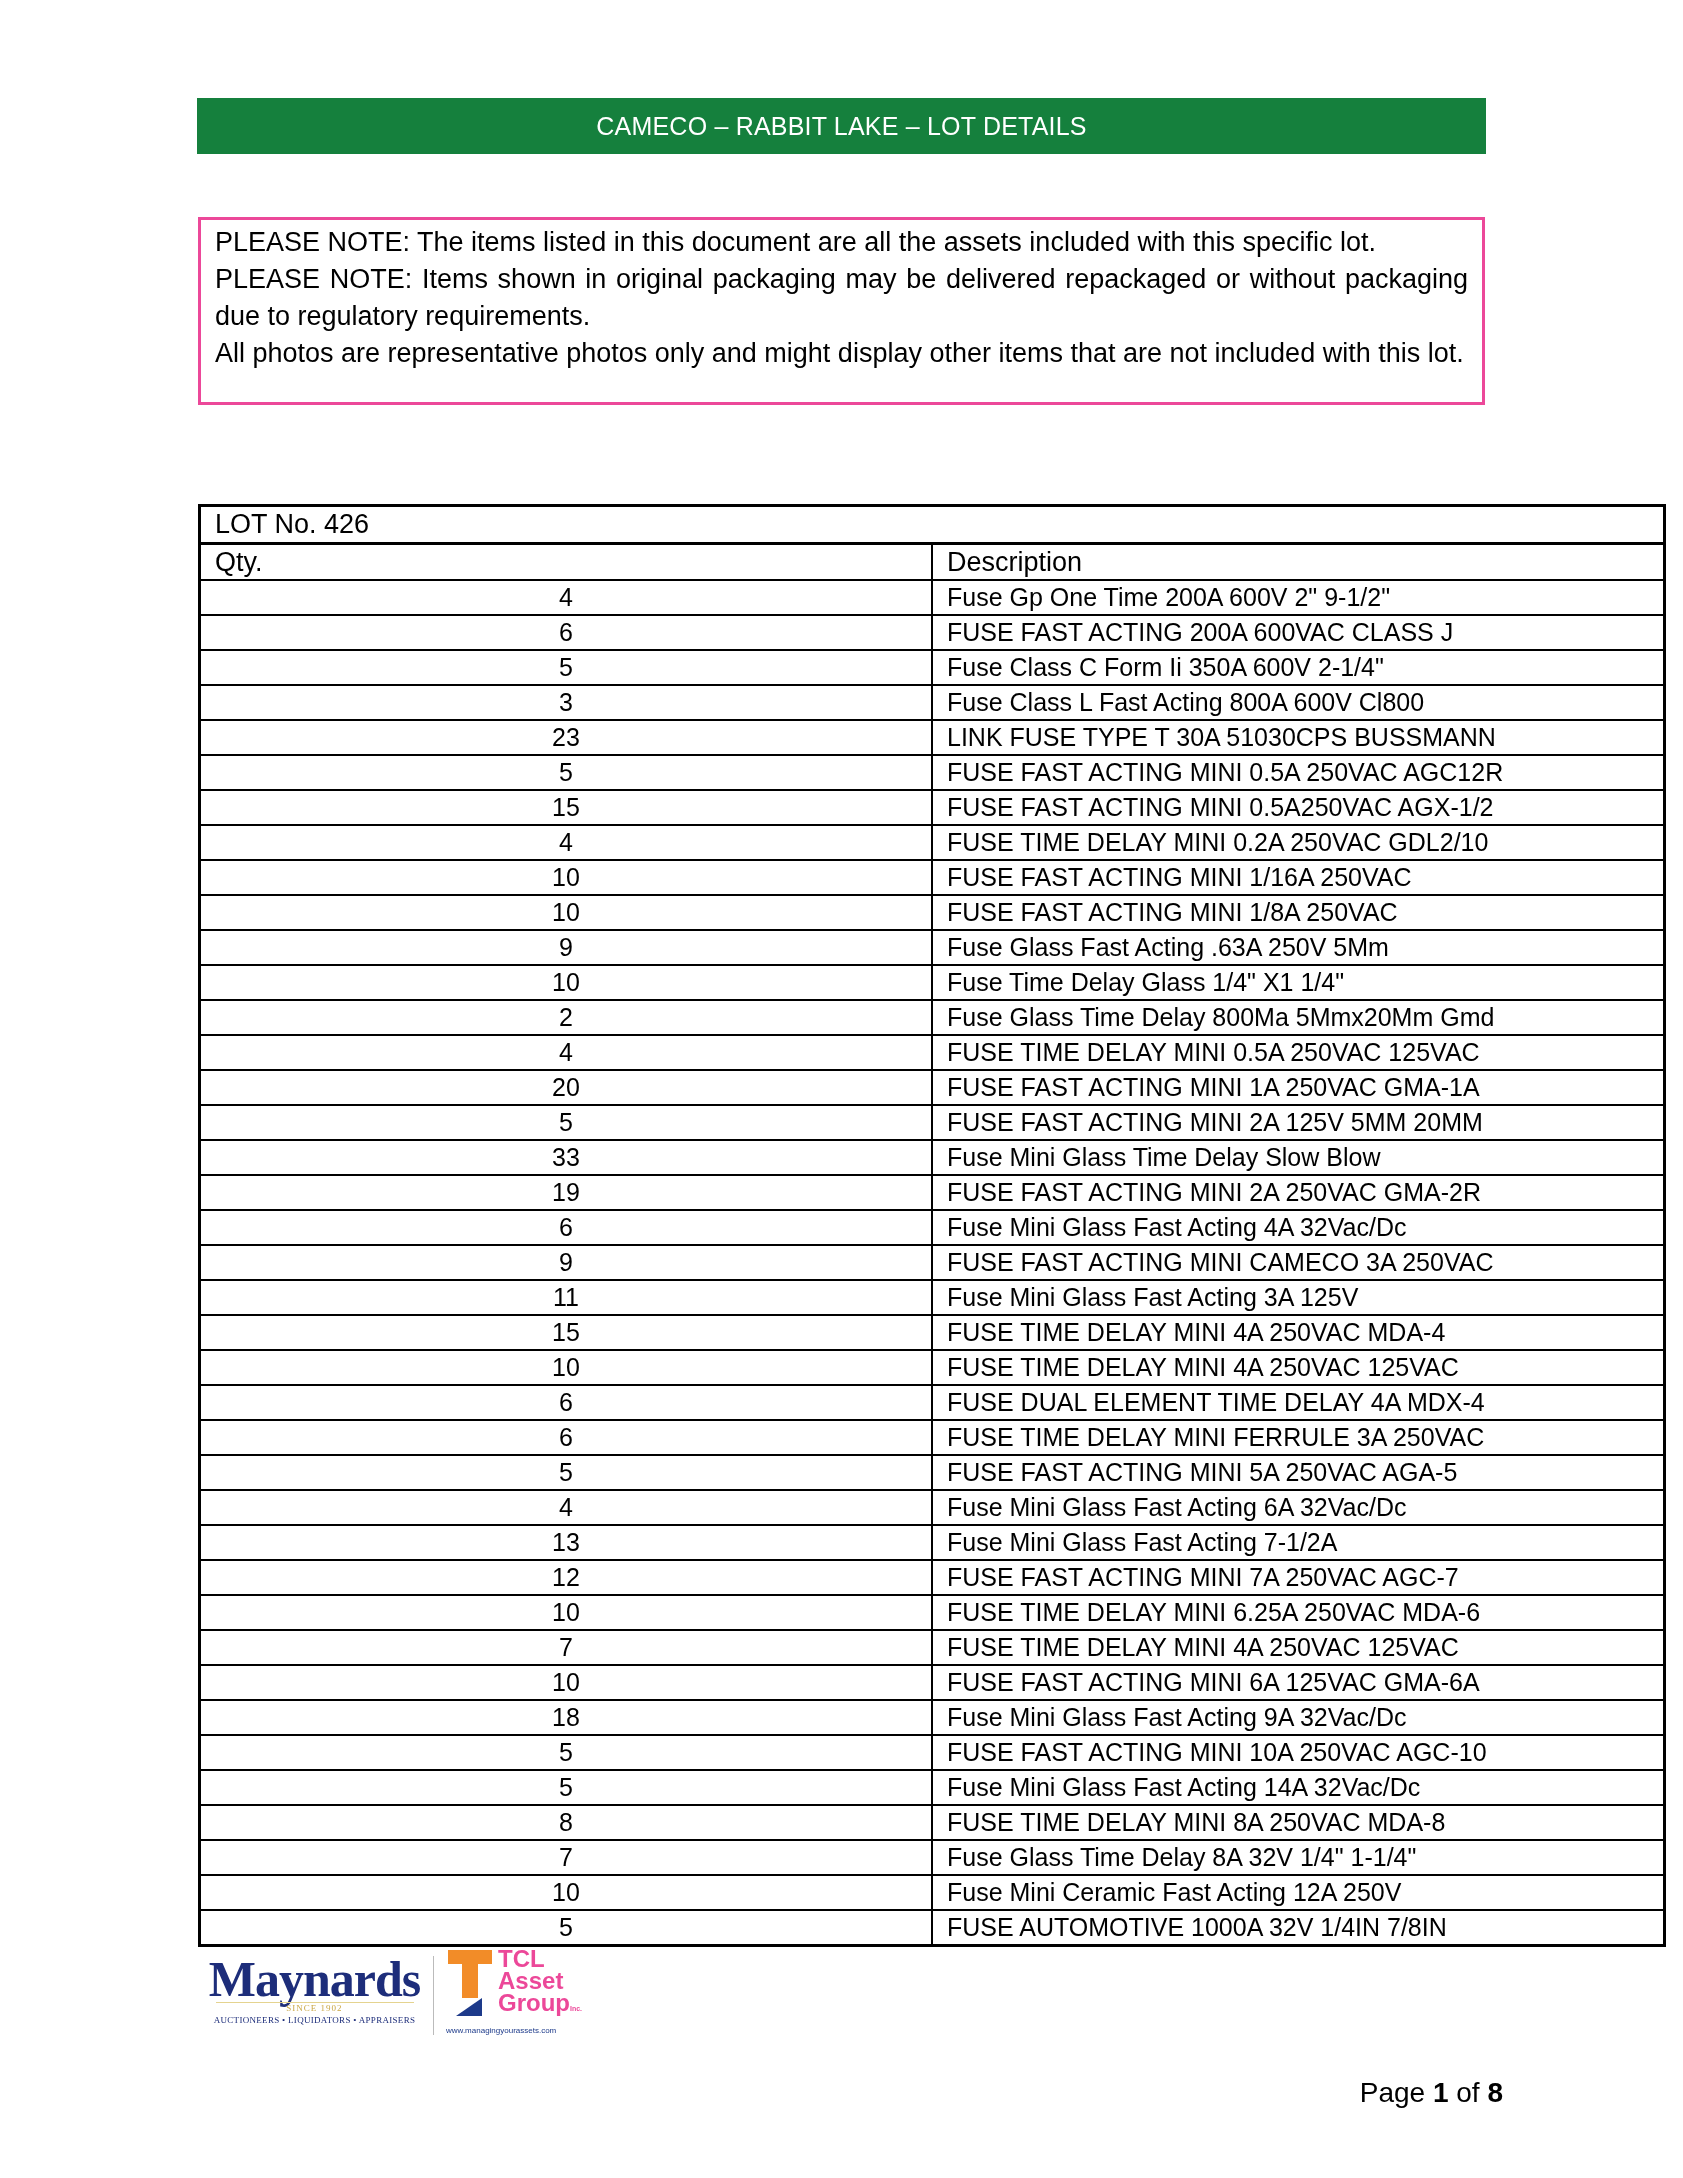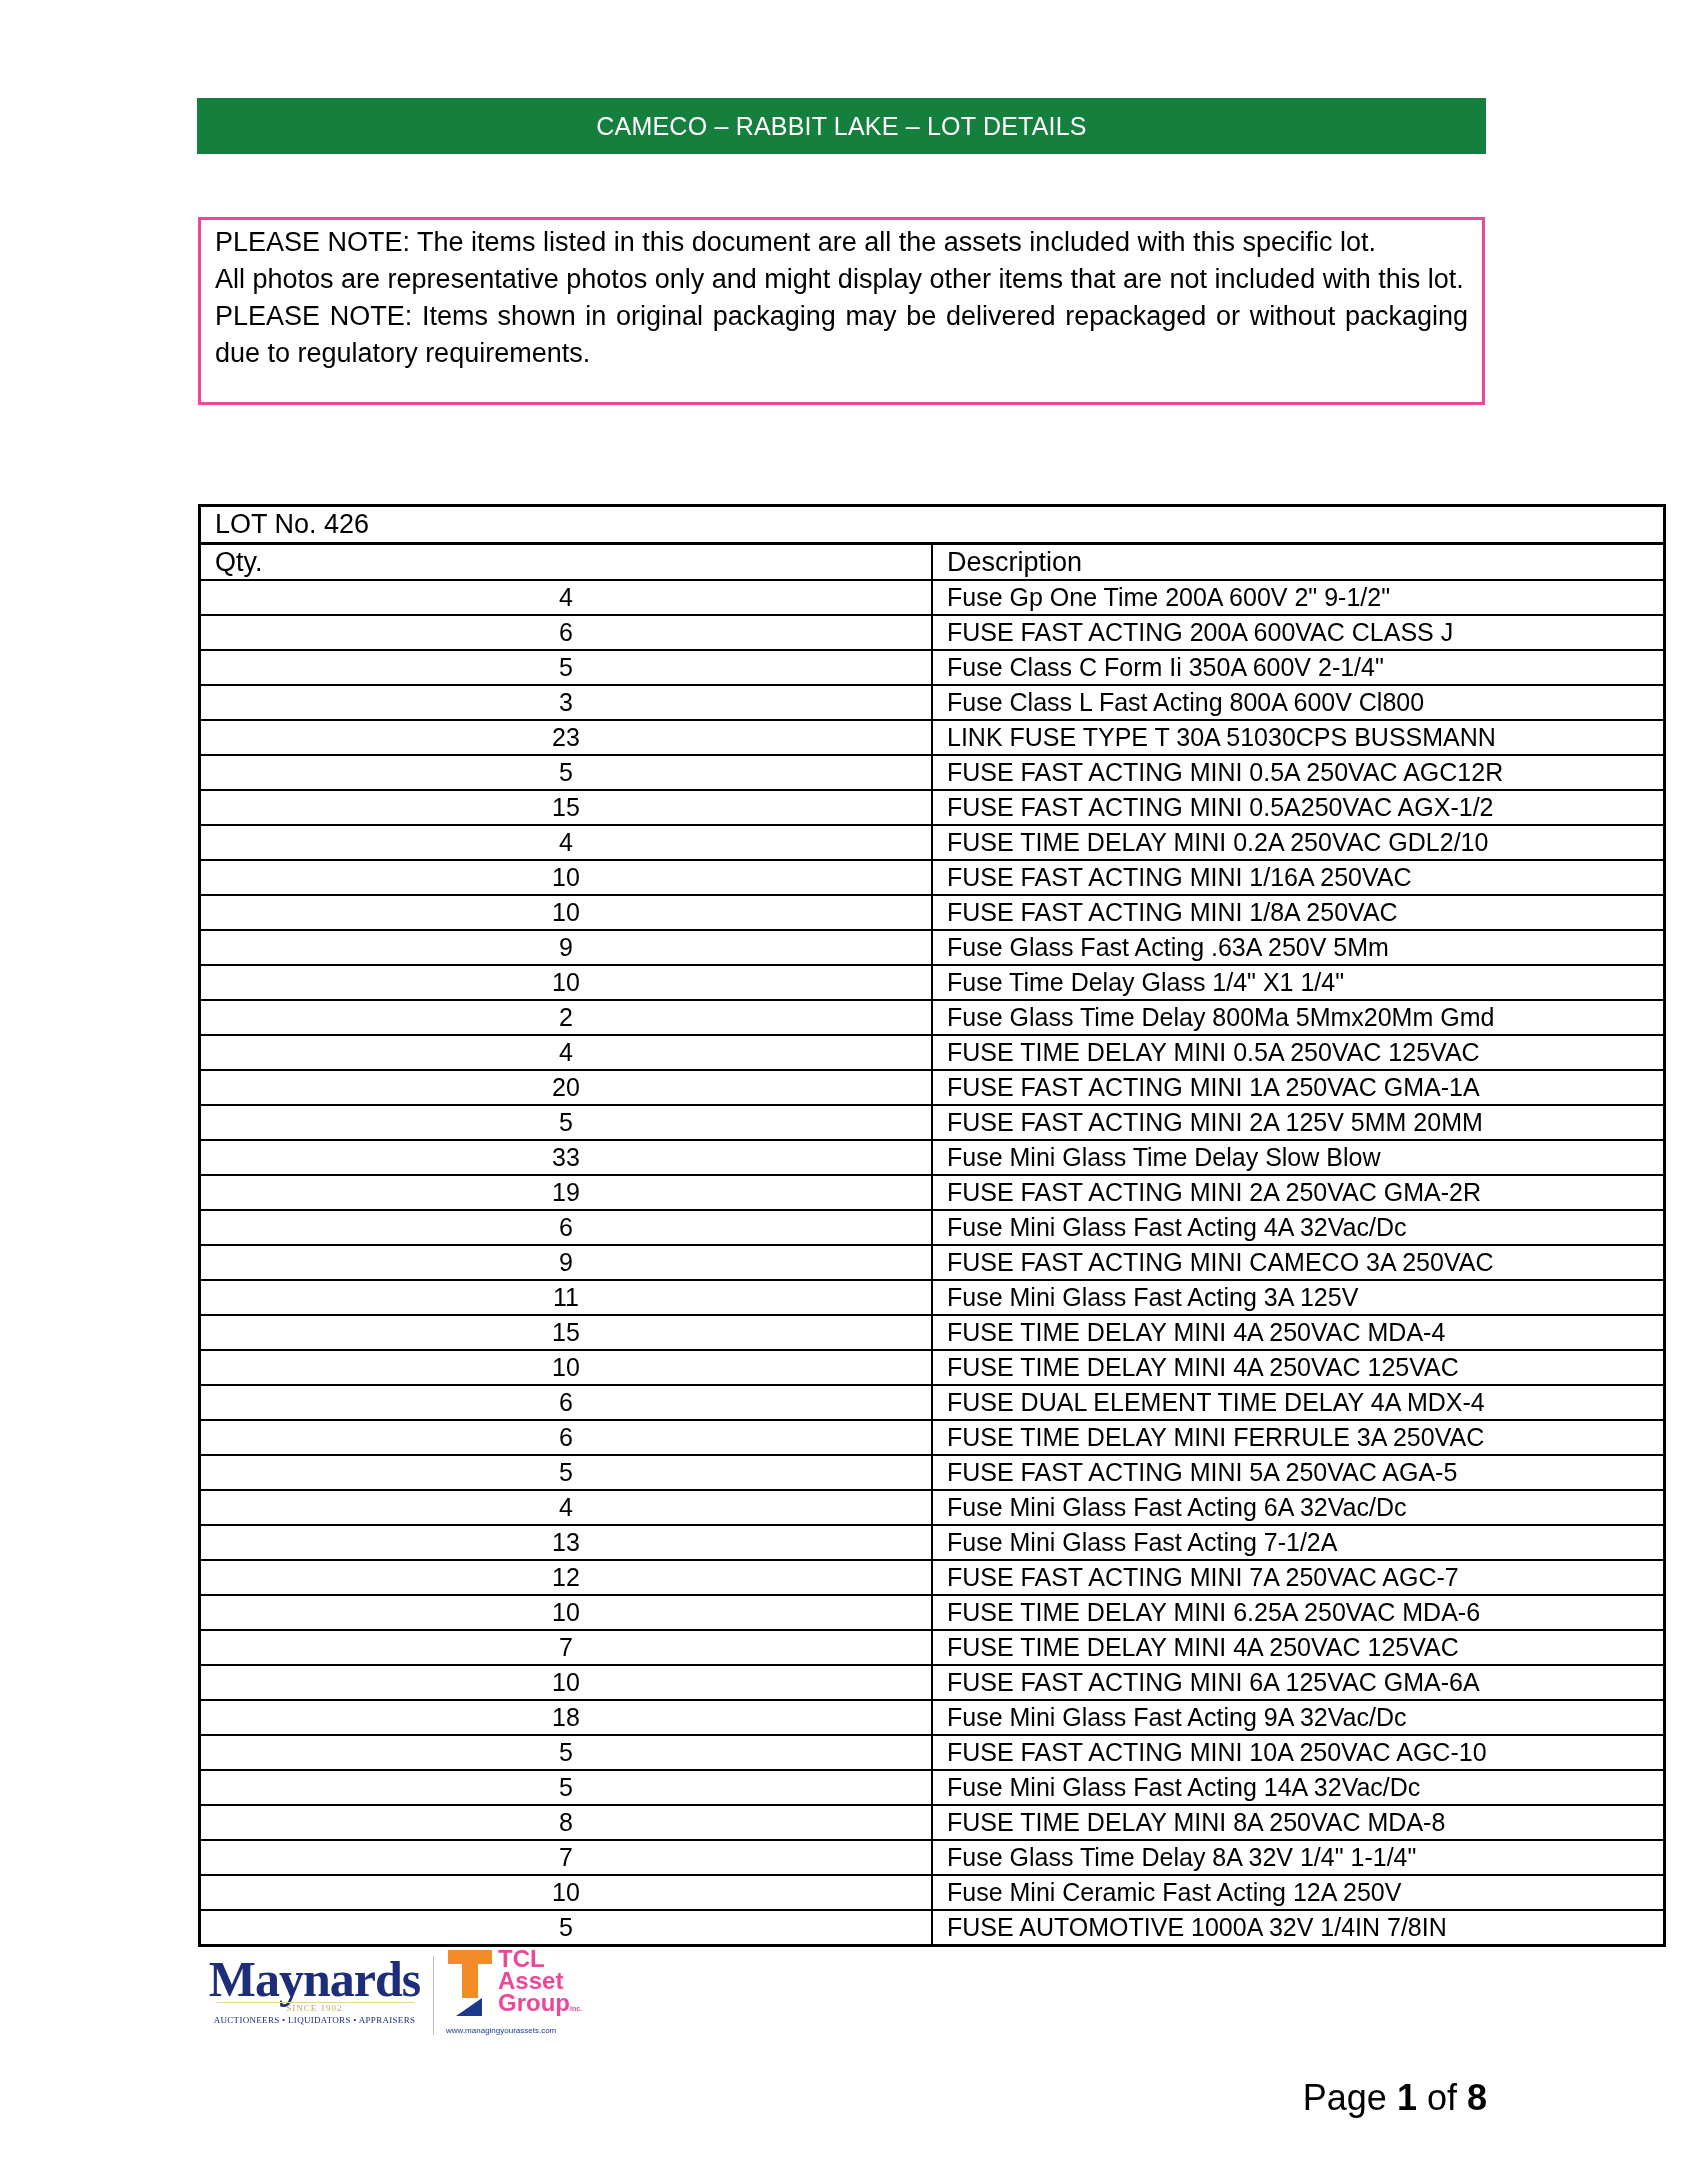--- a/index.html
+++ b/index.html
@@ -37,35 +37,35 @@
   .tcl-mark { width: 48px; height: 71px; position: relative; margin-right: 4px; }
   .tcl-mark .o1 { position: absolute; left: 2px; top: 2px; width: 44px; height: 14px; background: #f28c28; }
   .tcl-mark .o2 { position: absolute; left: 16px; top: 14px; width: 16px; height: 36px; background: #f28c28; }
   .tcl-mark .b1 { position: absolute; left: 10px; top: 50px; width: 26px; height: 18px; background: #1d3a8a;
                   clip-path: polygon(100% 0, 100% 100%, 0 100%); }
   .tcl-text { font-family: "Liberation Sans", sans-serif; font-weight: bold; color: #ec4899;
               font-size: 24px; line-height: 22px; }
   .tcl-inc { font-size: 7px; }
   .tcl-url { font-family: "Liberation Sans", sans-serif; font-size: 8px; color: #1d3a8a; margin-top: 6px; }
 
-  .page-num { position: absolute; right: 196px; top: 2077px; font-size: 36px;
+  .page-num { position: absolute; right: 180px; top: 2077px; font-size: 28px;
               font-family: "Liberation Sans", sans-serif; }
   .page-num b { font-weight: bold; }
 </style>
 </head>
 <body>
 
 <div class="header-bar">
   <span>CAMECO – RABBIT LAKE – LOT DETAILS</span>
 </div>
 
 <div class="note-box">
   <p>PLEASE NOTE: The items listed in this document are all the assets included with this specific lot.</p>
+  <p>PLEASE NOTE: Items shown in original packaging may be delivered repackaged or without packaging due to regulatory requirements.</p>
   <p>All photos are representative photos only and might display other items that are not included with this lot.</p>
-  <p>PLEASE NOTE: Items shown in original packaging may be delivered repackaged or without packaging due to regulatory requirements.</p>
 </div>
 
 <table class="lot-table">
   <tbody id="lot-body">
     <tr class="lot-row">
       <td colspan="2">LOT No. 426</td>
     </tr>
     <tr class="head-row">
       <td class="qty">Qty.</td>
       <td>Description</td>

